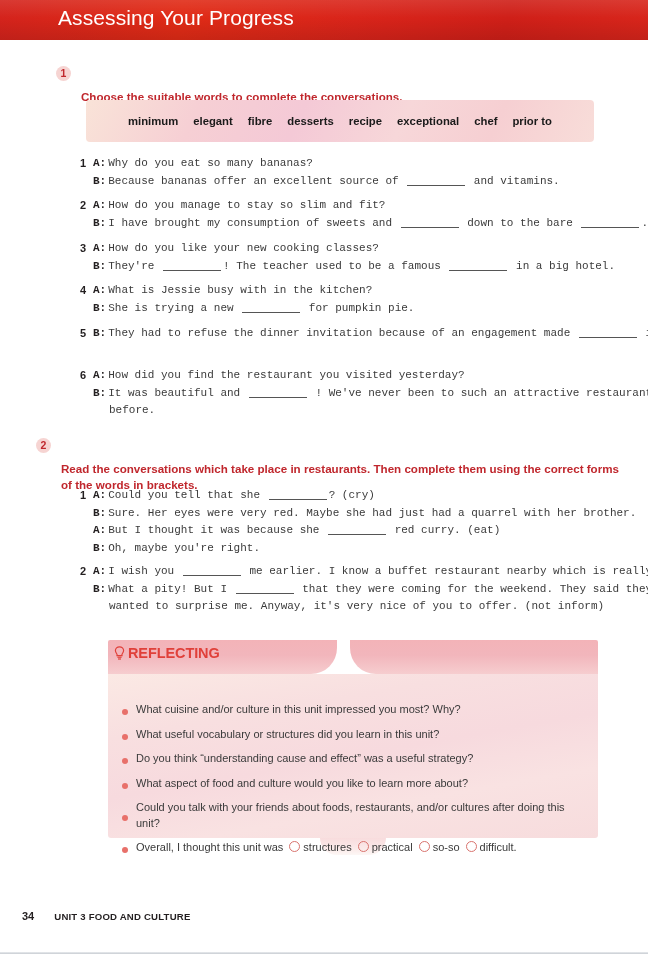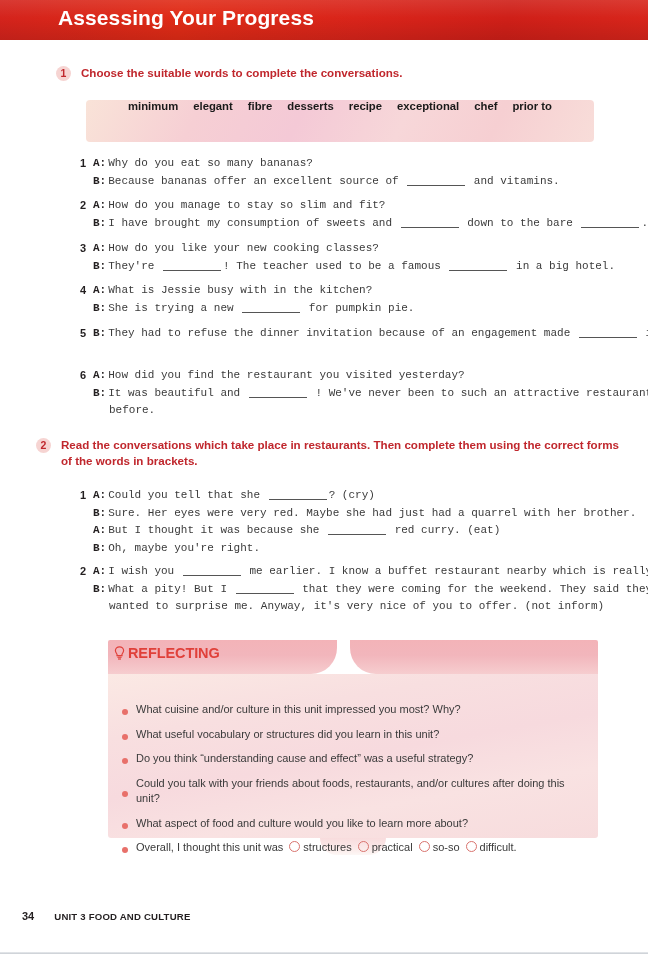--- a/index.html
+++ b/index.html
@@ -30,21 +30,21 @@
     position: absolute;
     inset: 0;
     background: linear-gradient(180deg, rgba(255,255,255,0.10) 0%, rgba(255,255,255,0) 45%, rgba(0,0,0,0.10) 100%);
     pointer-events: none;
   }
   .banner-title {
     position: absolute;
     left: 58px;
     top: 6px;
     font-size: 21px;
-    font-weight: bold;
+    font-weight: normal;
     color: #ffffff;
     letter-spacing: 0.1px;
     z-index: 2;
     white-space: nowrap;
   }
 
   
   .ex-head {
     position: absolute;
     display: flex;
@@ -62,33 +62,35 @@
     text-align: center;
     flex: 0 0 auto;
     margin-top: 1px;
   }
   .ex-title {
     margin-left: 10px;
     font-size: 11.6px;
     font-weight: bold;
     color: #c0272d;
     line-height: 15.5px;
+    margin-top: 24px;
   }
 
   
   .wordbank {
     position: absolute;
     left: 86px;
     top: 100px;
     width: 508px;
     height: 42px;
     border-radius: 4px;
     background:
       linear-gradient(115deg, #f9e3d8 0%, #f6cfd4 22%, #f4c9d6 42%, #f7d7d9 62%, #f6cfd2 80%, #f8ddd9 100%);
     display: flex;
+    align-items: center;
     justify-content: center;
     overflow: hidden;
   }
   .wordbank-inner {
     display: flex;
     gap: 15px;
     font-size: 11.3px;
     font-weight: bold;
     color: #1a1a1a;
     white-space: nowrap;
@@ -379,25 +381,25 @@
       <div class="rl-item">
         <span class="rl-dot"></span>
         <span class="rl-text">What useful vocabulary or structures did you learn in this unit?</span>
       </div>
       <div class="rl-item">
         <span class="rl-dot"></span>
         <span class="rl-text">Do you think “understanding cause and effect” was a useful strategy?</span>
       </div>
       <div class="rl-item">
         <span class="rl-dot"></span>
+        <span class="rl-text">What aspect of food and culture would you like to learn more about?</span>
+      </div>
+      <div class="rl-item">
+        <span class="rl-dot"></span>
         <span class="rl-text">Could you talk with your friends about foods, restaurants, and/or cultures after doing this unit?</span>
-      </div>
-      <div class="rl-item">
-        <span class="rl-dot"></span>
-        <span class="rl-text">What aspect of food and culture would you like to learn more about?</span>
       </div>
       <div class="rl-item">
         <span class="rl-dot"></span>
         <span class="rl-text"><span>Overall, I thought this unit was</span><span class="radio"></span><span>structures</span><span class="radio"></span><span>practical</span><span class="radio"></span><span>so-so</span><span class="radio"></span><span>difficult.</span></span>
       </div>
     </div>
 </div>
 
 <div class="footer">
   <span class="foot-page">34</span>

